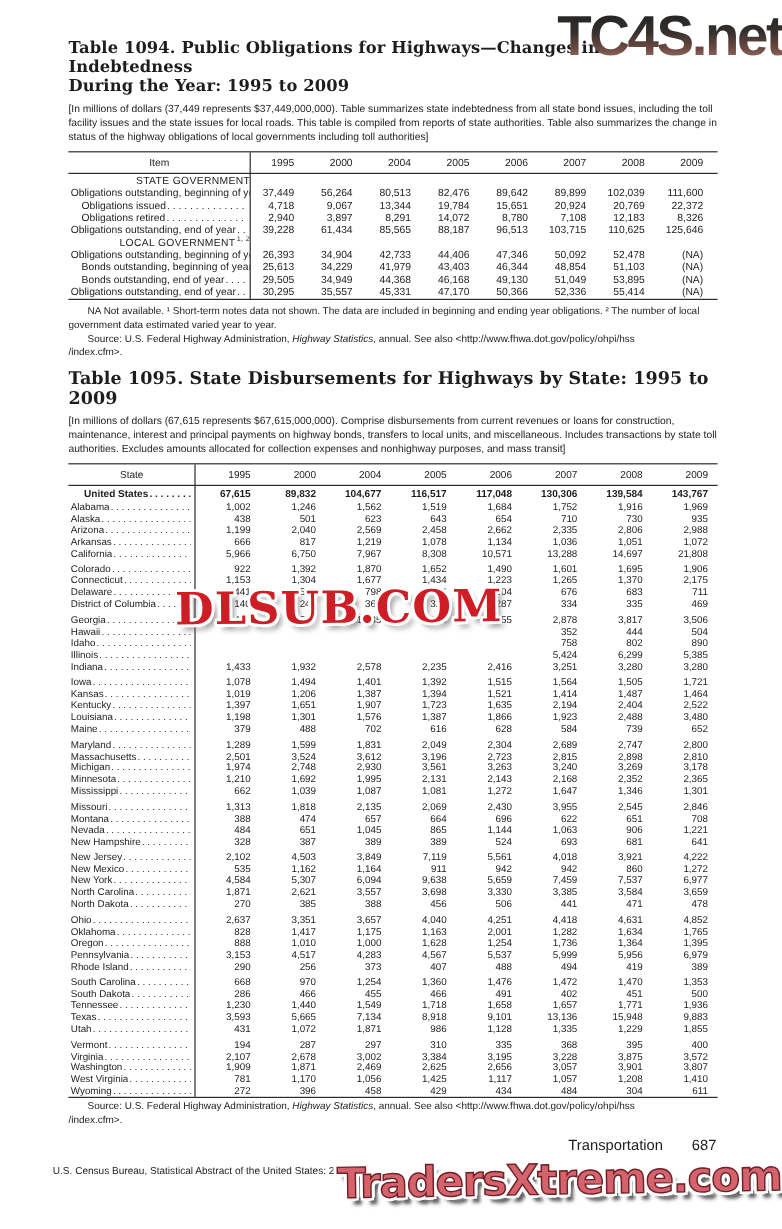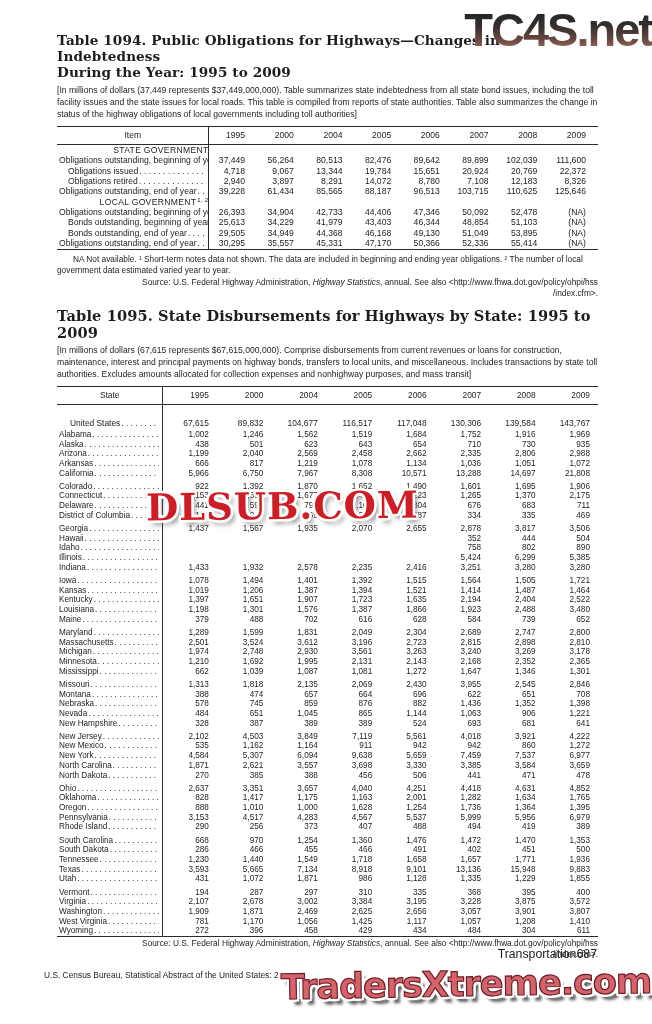--- a/index.html
+++ b/index.html
@@ -9,49 +9,49 @@
     -webkit-font-smoothing:antialiased;
   }
   .content{position:absolute;left:57px;top:0;width:541px;}
 
   
   h1{font-family:"DejaVu Serif",serif;font-weight:bold;font-size:13.6px;line-height:16px;margin:32px 0 5px 0;letter-spacing:.1px;}
   h2{font-family:"DejaVu Serif",serif;font-weight:bold;font-size:14.6px;line-height:17px;margin:8px 0 4px 0;letter-spacing:.1px;}
 
   .note{font-size:8.6px;line-height:11.9px;margin:0 0 5px 0;}
   .fnote{font-size:8.3px;line-height:11.2px;margin:4px 0 0 0;text-indent:16px;}
-  .src{font-size:8.3px;line-height:11.2px;margin:1px 0 0 0;text-indent:16px;text-align:right;}
+  .src{font-size:8.3px;line-height:11.2px;margin:1px 0 0 0;text-indent:16px;}
   .src .l2{display:block;text-indent:0;}
 
   
   .tbl{position:relative;border-top:1.5px solid #2b2b2b;border-bottom:1.5px solid #2b2b2b;--lw:28%;}
   .tbl1095{--lw:19.5%;}
   .vline{position:absolute;left:var(--lw);top:0;bottom:0;width:1px;background:#2b2b2b;}
   .thead{display:flex;height:17px;line-height:17px;border-bottom:1px solid #2b2b2b;font-size:8.6px;}
   .tbl1095 .thead{font-size:8.4px;}
   .hlbl{width:var(--lw);text-align:center;}
   .trow{display:flex;height:10.4px;line-height:10.4px;font-size:8.6px;}
   .tbl1095 .trow{height:9.7px;line-height:9.7px;font-size:8.2px;}
-  .usrow{font-weight:normal;height:14px;line-height:14px;margin-top:14px;margin-bottom:1px;}
+  .usrow{font-weight:bold;height:14px;line-height:14px;margin-top:2px;margin-bottom:1px;}
   .tbl1095 .usrow{font-size:8.4px;}
   .lbl{width:var(--lw);display:flex;overflow:hidden;padding-left:2px;box-sizing:border-box;}
   .lbl.ind{padding-left:11px;}
   .usrow .lbl{padding-left:13px;}
   .lbl .txt{white-space:nowrap;}
   .leader{flex:1;overflow:hidden;white-space:nowrap;margin:0 3px 0 1px;}
   .leader::after{content:" . . . . . . . . . . . . . . . . . . . . . . . . . . . . . . . .";}
   .lbl.section{justify-content:flex-end;padding-left:0;letter-spacing:.3px;}
   .lbl.section sup{font-size:6px;line-height:1;vertical-align:super;margin-left:1px;}
   .val{flex:1;text-align:right;box-sizing:border-box;}
   .tbl1094 .val{padding-right:12px;}
   .tbl1095 .val{padding-right:8px;}
   .ggap{height:3.5px;}
 
   
-  .pageno{position:absolute;top:947px;right:55px;font-size:12.3px;display:flex;gap:0;}
+  .pageno{position:absolute;top:947px;right:55px;font-size:12.3px;display:flex;gap:24px;}
   .census{position:absolute;top:970px;left:44px;font-size:8.4px;}
 
   
   .wm-top{
     position:absolute;top:2px;right:0px;z-index:9;
     font-family:"Liberation Sans",sans-serif;font-weight:bold;font-size:47px;letter-spacing:-2px;
     background:linear-gradient(180deg,#242424 15%,#35302e 45%,#6d4a42 70%,#a87b6e 92%);
     -webkit-background-clip:text;background-clip:text;color:transparent;
   }
   .wm-mid{
@@ -631,34 +631,20 @@
         <div class="val">474</div>
         <div class="val">657</div>
         <div class="val">664</div>
         <div class="val">696</div>
         <div class="val">622</div>
         <div class="val">651</div>
         <div class="val">708</div>
       </div>
       <div class="trow">
         <div class="lbl">
-          <span class="txt">Nebraska</span>
-          <span class="leader"></span>
-        </div>
-        <div class="val">578</div>
-        <div class="val">745</div>
-        <div class="val">859</div>
-        <div class="val">876</div>
-        <div class="val">882</div>
-        <div class="val">1,436</div>
-        <div class="val">1,352</div>
-        <div class="val">1,398</div>
-      </div>
-      <div class="trow">
-        <div class="lbl">
           <span class="txt">Nevada</span>
           <span class="leader"></span>
         </div>
         <div class="val">484</div>
         <div class="val">651</div>
         <div class="val">1,045</div>
         <div class="val">865</div>
         <div class="val">1,144</div>
         <div class="val">1,063</div>
         <div class="val">906</div>

